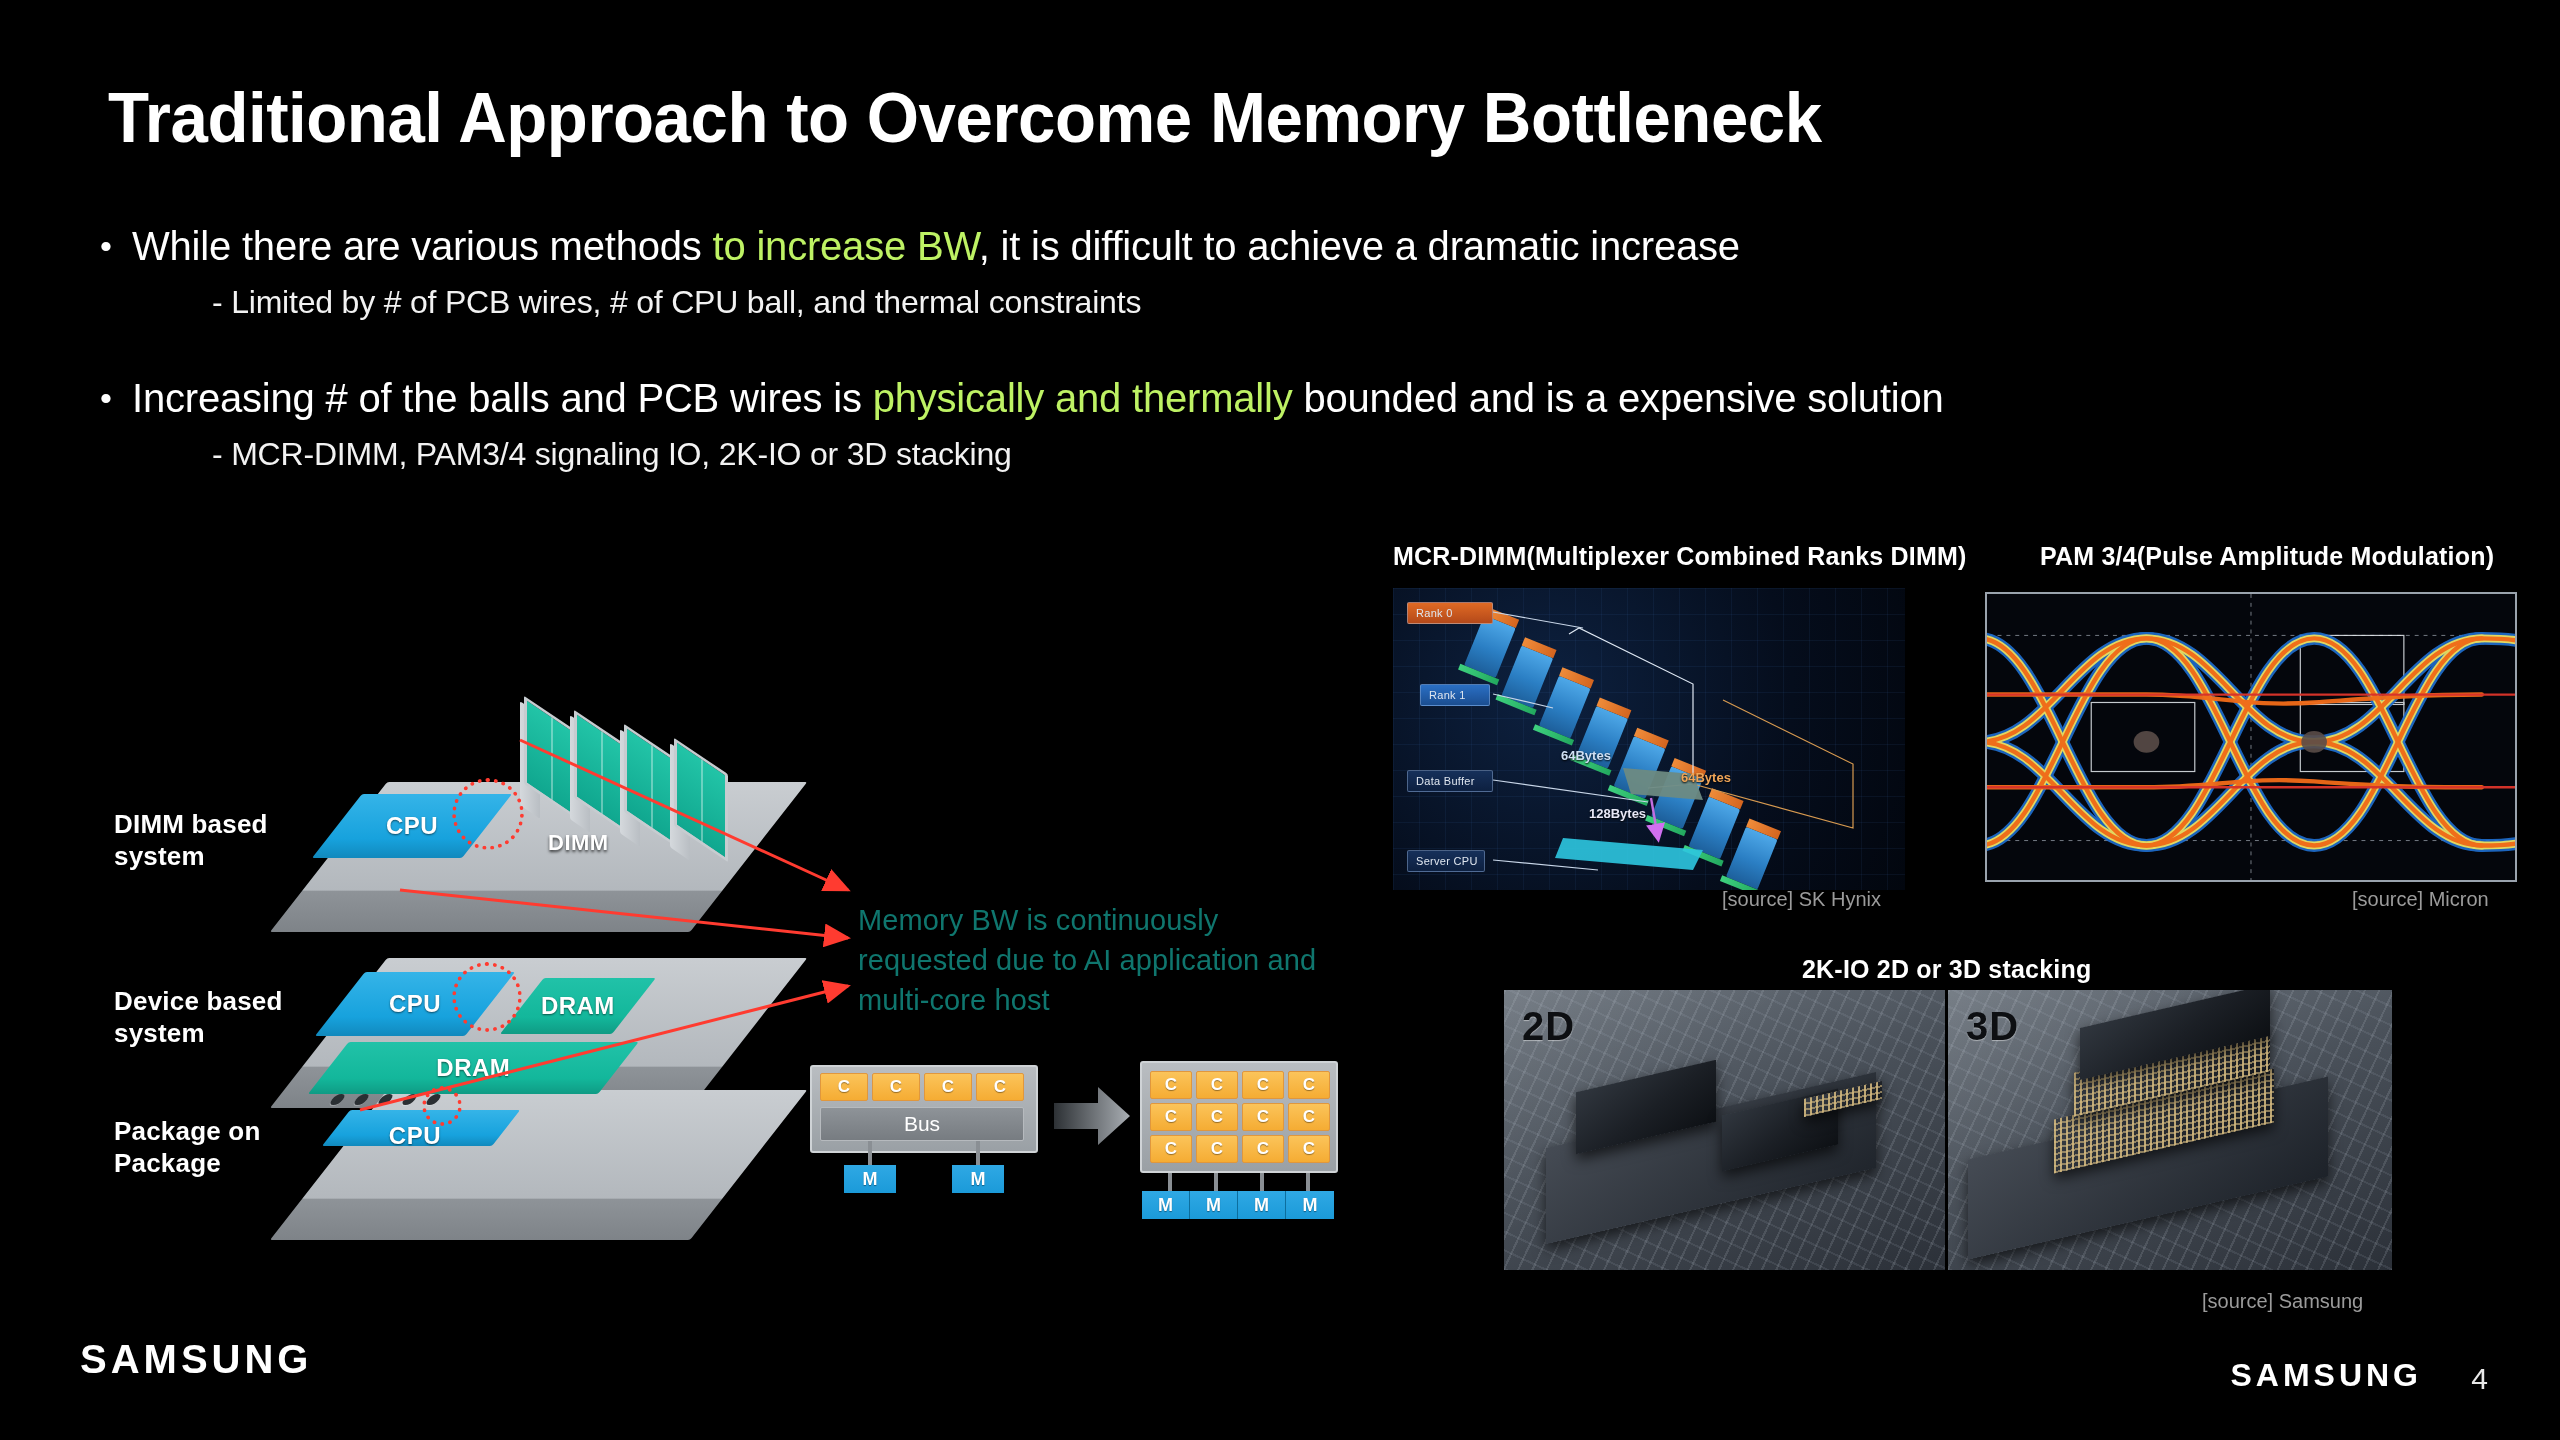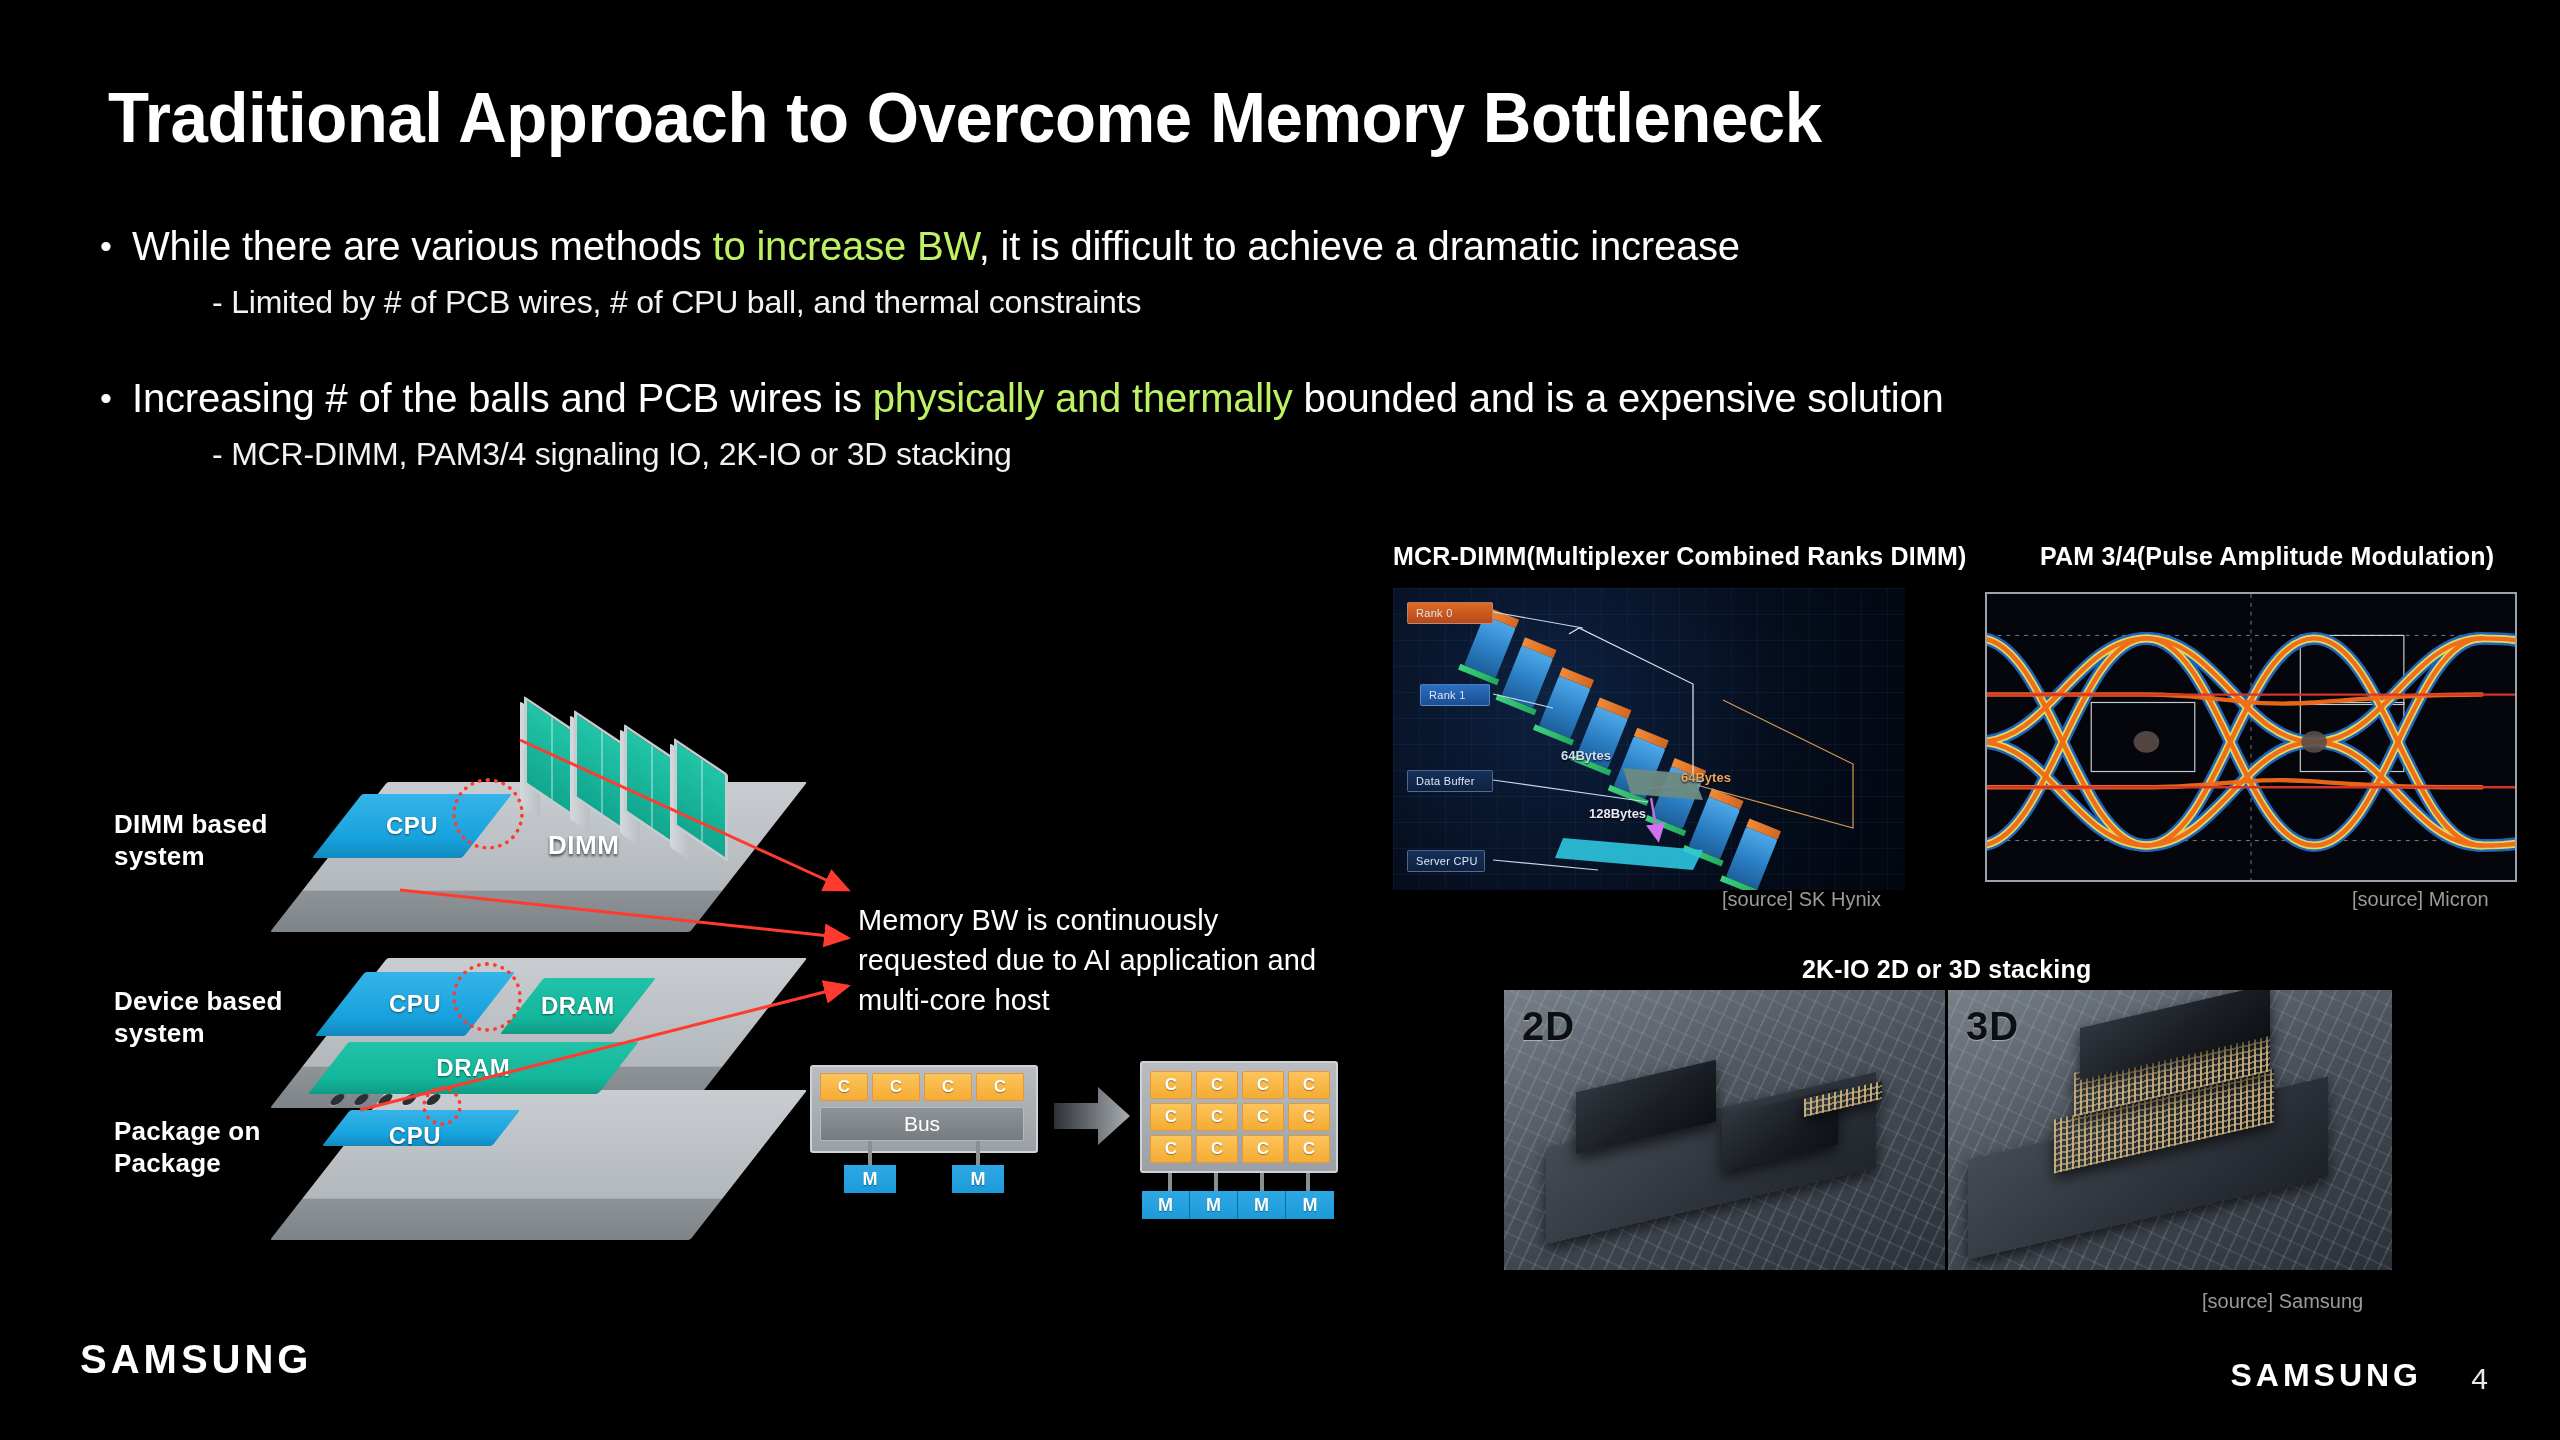--- a/index.html
+++ b/index.html
@@ -153,21 +153,21 @@
   }
   .dimm-green::after {
     content: "";
     position: absolute;
     left: 50%; top: 0; bottom: 0;
     width: 2px;
     background: rgba(255,255,255,.35);
   }
   .art-text {
     position: absolute;
-    font-size: 26px;
+    font-size: 22px;
     font-weight: 700;
     color: #fff;
     text-shadow: 0 2px 3px rgba(0,0,0,.7);
     letter-spacing: 0.5px;
   }
   .dot-circle {
     position: absolute;
     border: 4px dotted #ff3b30;
     border-radius: 50%;
   }
@@ -193,21 +193,21 @@
     width: 180px;
     height: 340px;
     overflow: visible;
   }
   .callout {
     position: absolute;
     left: 858px;
     top: 900px;
     font-size: 29px;
     line-height: 40px;
-    color: #ffffff;
+    color: #0f766e;
     letter-spacing: 0.1px;
   }
 
   
   .core-art { position: absolute; left: 810px; top: 1065px; }
   .pkg-box {
     position: absolute;
     background: linear-gradient(180deg,#b9bdc1,#9aa0a5);
     border: 2px solid #cfd3d6;
     border-radius: 3px;

